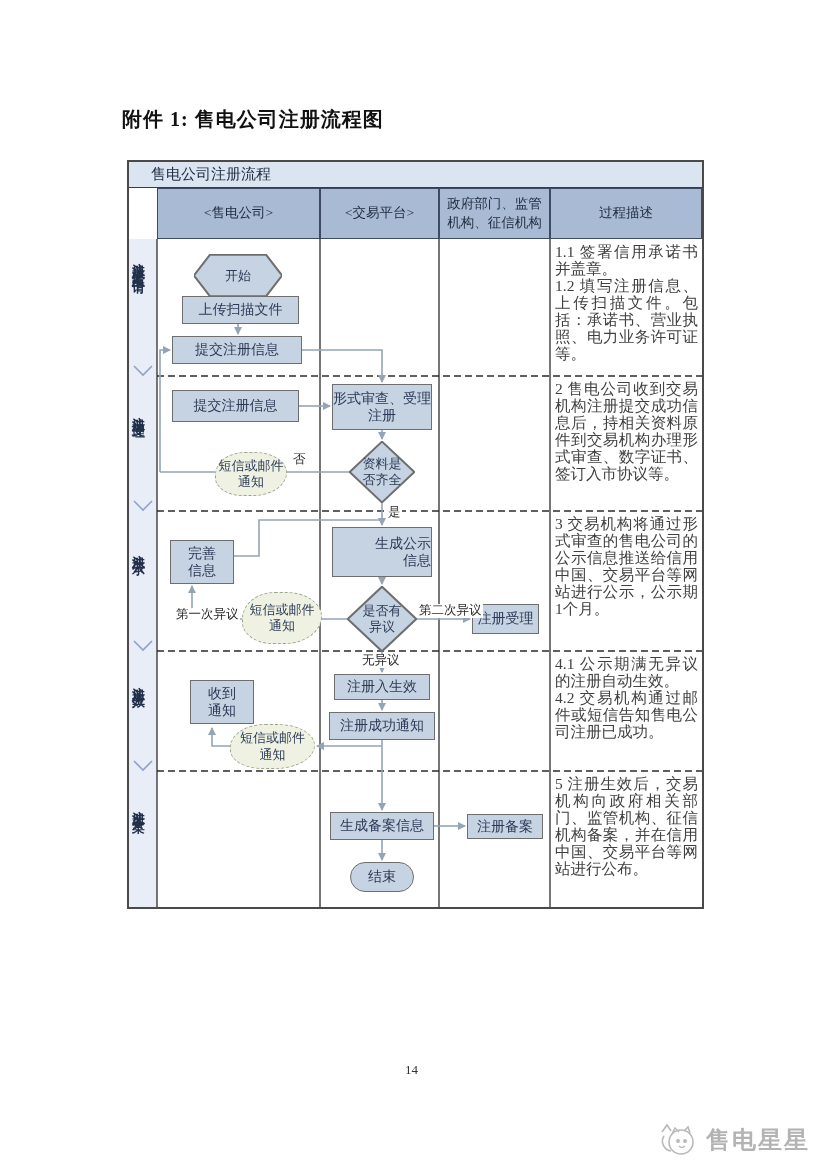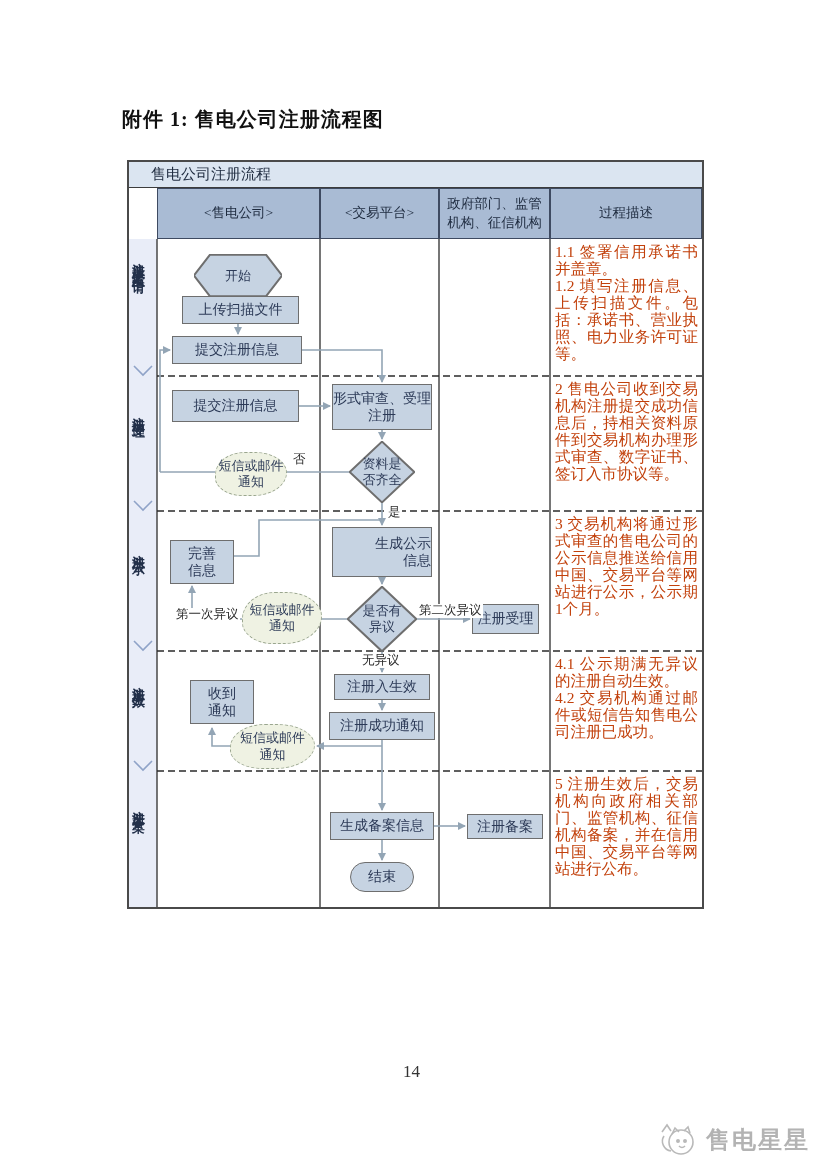--- a/index.html
+++ b/index.html
@@ -16,22 +16,22 @@
   
   .node{position:absolute;box-sizing:border-box;display:flex;flex-direction:column;align-items:center;justify-content:center;text-align:center;font-size:14px;color:#2c3a57;line-height:1.25;}
   .rect{background:#c6d3e2;border:1.2px solid #6e6e6e;}
   .shape-svg{position:absolute;left:0;top:0;width:100%;height:100%;}
   .shape-text{position:relative;z-index:2;font-size:13px;line-height:1.2;}
   .cloud{background:#eff2e3;border:1.5px dashed #9aa68f;border-radius:48% 52% 55% 45% / 60% 55% 62% 48%;font-size:13px;color:#2c3a57;}
   .stadium{background:#c6d3e2;border:1.2px solid #6e6e6e;border-radius:16px;}
   .edge-label{position:absolute;font-size:12.5px;color:#2b2b2b;background:#ffffff;line-height:1.1;padding:0 1px;white-space:nowrap;}
   
   .desc-cell{position:absolute;left:422px;width:150px;box-sizing:border-box;padding:2px 3px 0 4px;overflow:hidden;}
-  .desc-cell p{margin:0;font-size:15.5px;line-height:17px;color:#c2410c;text-align:justify;}
-  .page-number{position:absolute;left:0;right:3px;top:1062px;text-align:center;font-size:17px;color:#333;}
+  .desc-cell p{margin:0;font-size:15.5px;line-height:17px;color:#404040;text-align:justify;}
+  .page-number{position:absolute;left:0;right:3px;top:1062px;text-align:center;font-size:13px;color:#333;}
   .watermark{position:absolute;left:658px;top:1122px;display:flex;align-items:center;gap:6px;color:#b3b3b3;}
   .watermark .wm-text{font-size:24px;font-weight:bold;letter-spacing:2px;color:#b3b3b3;}
 </style>
 </head>
 <body>
 
 <div class="page">
 
   <div class="doc-title">附件 1: 售电公司注册流程图</div>
 

